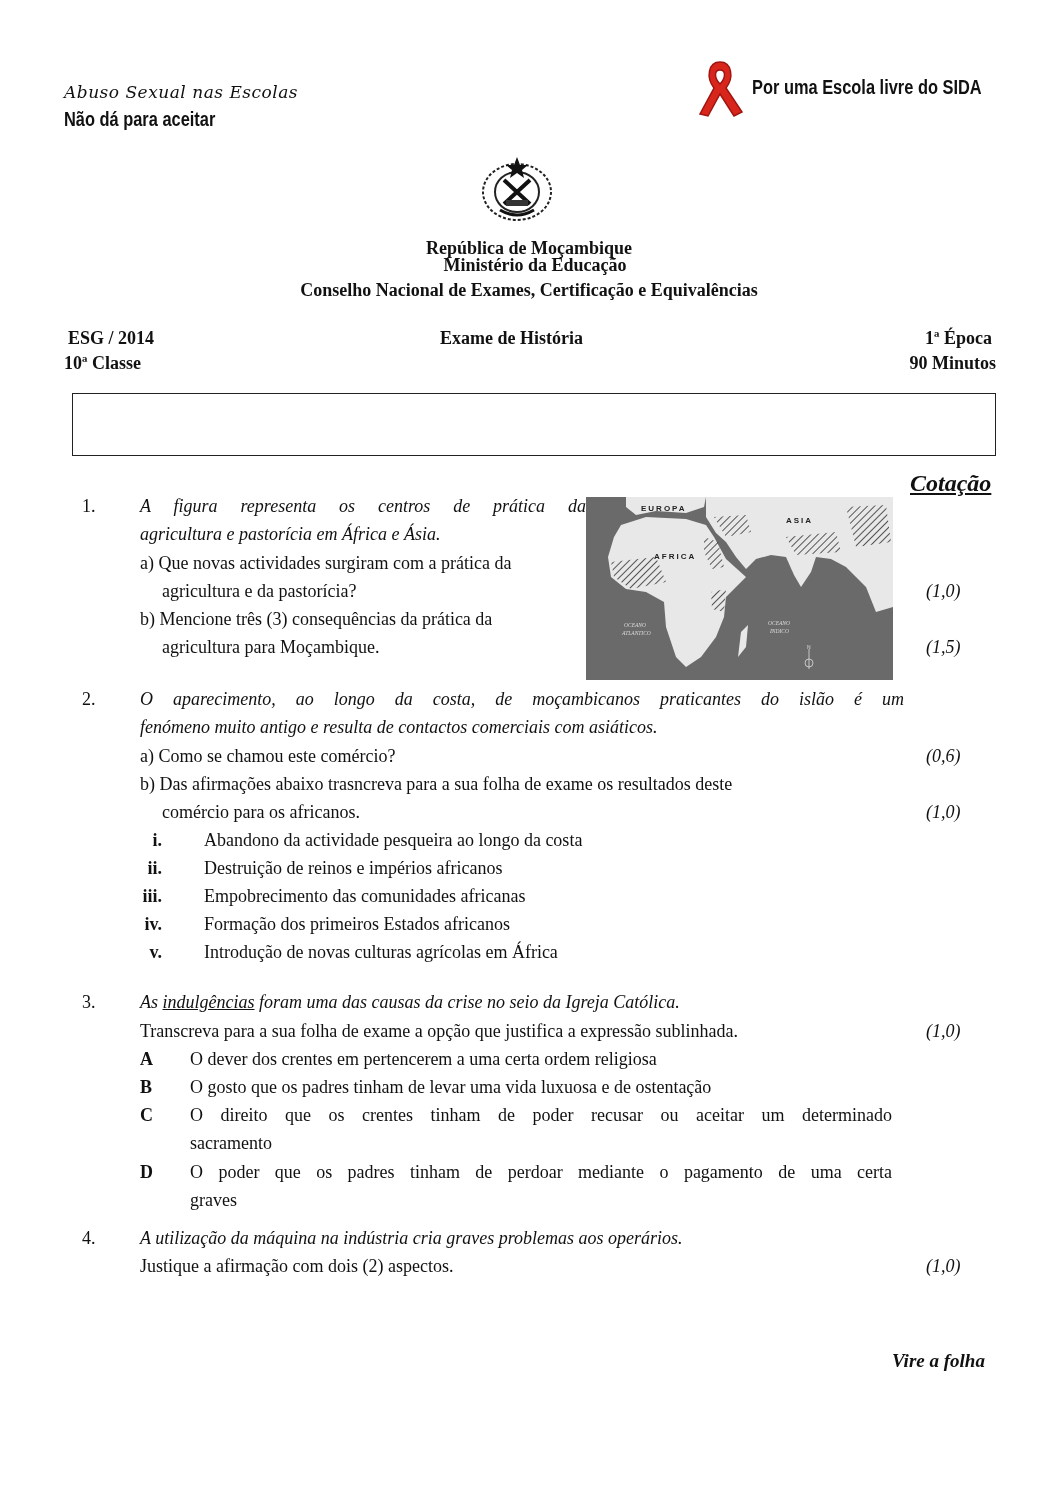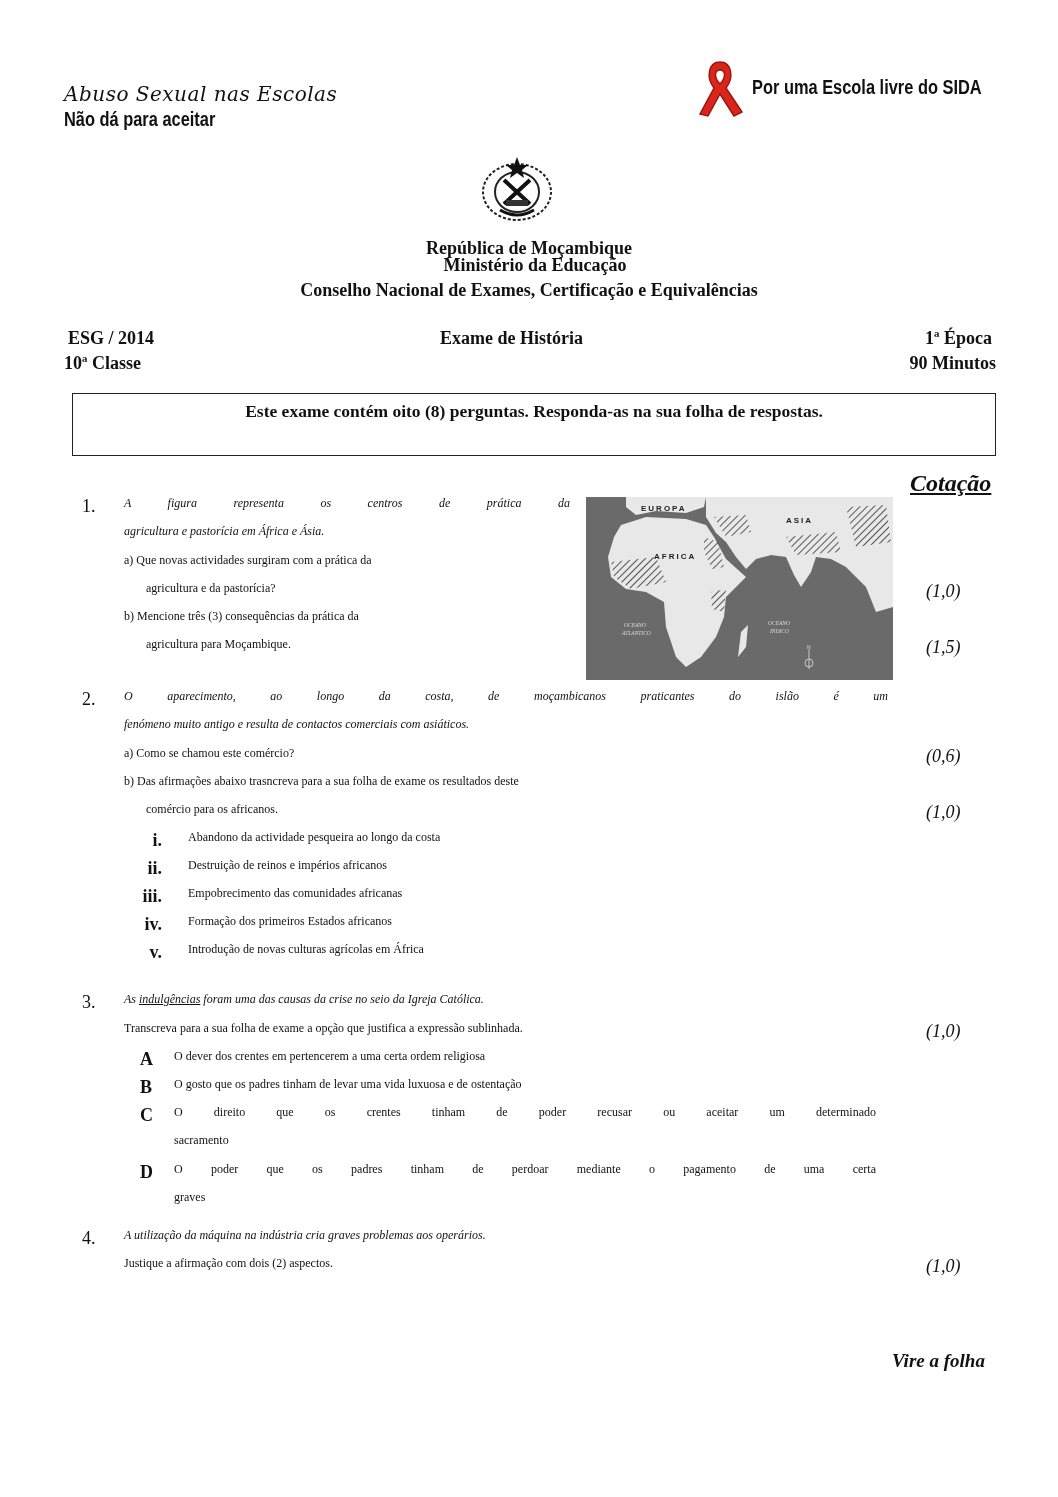--- a/index.html
+++ b/index.html
@@ -1,29 +1,29 @@
 <!DOCTYPE html>
 <html><head>
 <meta charset="utf-8">
 <style>
   html, body { margin: 0; padding: 0; background: #ffffff; }
   body { width: 1058px; height: 1497px; position: relative; overflow: hidden;
          font-family: "Liberation Serif", "DejaVu Serif", serif; color: #111; }
   .abs { position: absolute; }
-  .slogan { left: 64px; top: 82px; font-family: "DejaVu Serif", serif; font-style: italic; font-size: 20px; letter-spacing: 0.5px; }
+  .slogan { left: 64px; top: 82px; font-family: "DejaVu Serif", serif; font-style: italic; font-size: 17px; letter-spacing: 0.5px; }
   .slogan2 { left: 64px; top: 108px; font-family: "Liberation Sans", sans-serif; font-weight: bold; font-size: 20px; transform: scaleX(0.82); transform-origin: left; }
   .aids-wrap { left: 690px; top: 56px; width: 330px; height: 64px; }
   .aids-text { position: absolute; left: 62px; top: 20px; font-family: "Liberation Sans", sans-serif; font-weight: bold; font-size: 20px; white-space: nowrap; transform: scaleX(0.82); transform-origin: left; }
   .emblem { left: 480px; top: 154px; width: 75px; height: 70px; }
   .center-line { left: 0; width: 1058px; text-align: center; font-weight: bold; font-size: 18px; }
   .meta { font-weight: bold; font-size: 18px; }
   .notice { left: 72px; top: 393px; width: 924px; height: 63px; border: 1.5px solid #222; text-align: center; font-weight: bold; font-size: 17.5px; line-height: 24px; padding-top: 5px; box-sizing: border-box; }
   .cot-head { left: 910px; top: 470px; font-weight: bold; font-style: italic; font-size: 24px; text-decoration: underline; }
   .qnum { font-size: 18px; }
-  .line { font-size: 12px; white-space: nowrap; }
+  .line { font-size: 18px; white-space: nowrap; margin-left: 16px; }
   .it { font-style: italic; }
   .just { text-align: justify; text-align-last: justify; }
   .cot { font-style: italic; font-size: 18px; }
   .roman { font-weight: bold; font-size: 18px; width: 40px; text-align: right; }
   .opt { font-weight: bold; font-size: 18px; }
   .map { left: 586px; top: 497px; width: 307px; height: 183px; background: #5f5f5f; overflow: hidden; }
   .vire { left: 892px; top: 1330px; font-weight: bold; font-style: italic; font-size: 19px; margin-top: 20px; }
 </style>
 </head>
 <body>
@@ -51,21 +51,20 @@
 <div class="abs center-line" style="top:255px;left:6px;">Ministério da Educação</div>
 <div class="abs center-line" style="top:280px;">Conselho Nacional de Exames, Certificação e Equivalências</div>
 
 <div class="abs meta" style="left:68px;top:328px;">ESG / 2014</div>
 <div class="abs meta" style="left:64px;top:353px;">10ª Classe</div>
 <div class="abs meta" style="left:440px;top:328px;">Exame de História</div>
 <div class="abs meta" style="right:66px;top:328px;">1ª Época</div>
 <div class="abs meta" style="right:62px;top:353px;">90 Minutos</div>
 
 <div class="abs notice">
-  <div>Este exame contém oito (8) perguntas. Responda-as na sua folha de respostas.</div>
 </div>
 
 <div class="abs cot-head">Cotação</div>
 
 <div class="abs qnum" style="left:82px;top:496px;">1.</div>
 <div class="abs line it just" style="left:124px;top:496px;width:446px;">A figura representa os centros de prática da</div>
 <div class="abs line it" style="left:124px;top:524px;">agricultura e pastorícia em África e Ásia.</div>
 <div class="abs line" style="left:124px;top:553px;">a) Que novas actividades surgiram com a prática da</div>
 <div class="abs line" style="left:146px;top:581px;">agricultura e da pastorícia?</div>
 <div class="abs cot" style="left:926px;top:581px;">(1,0)</div>

